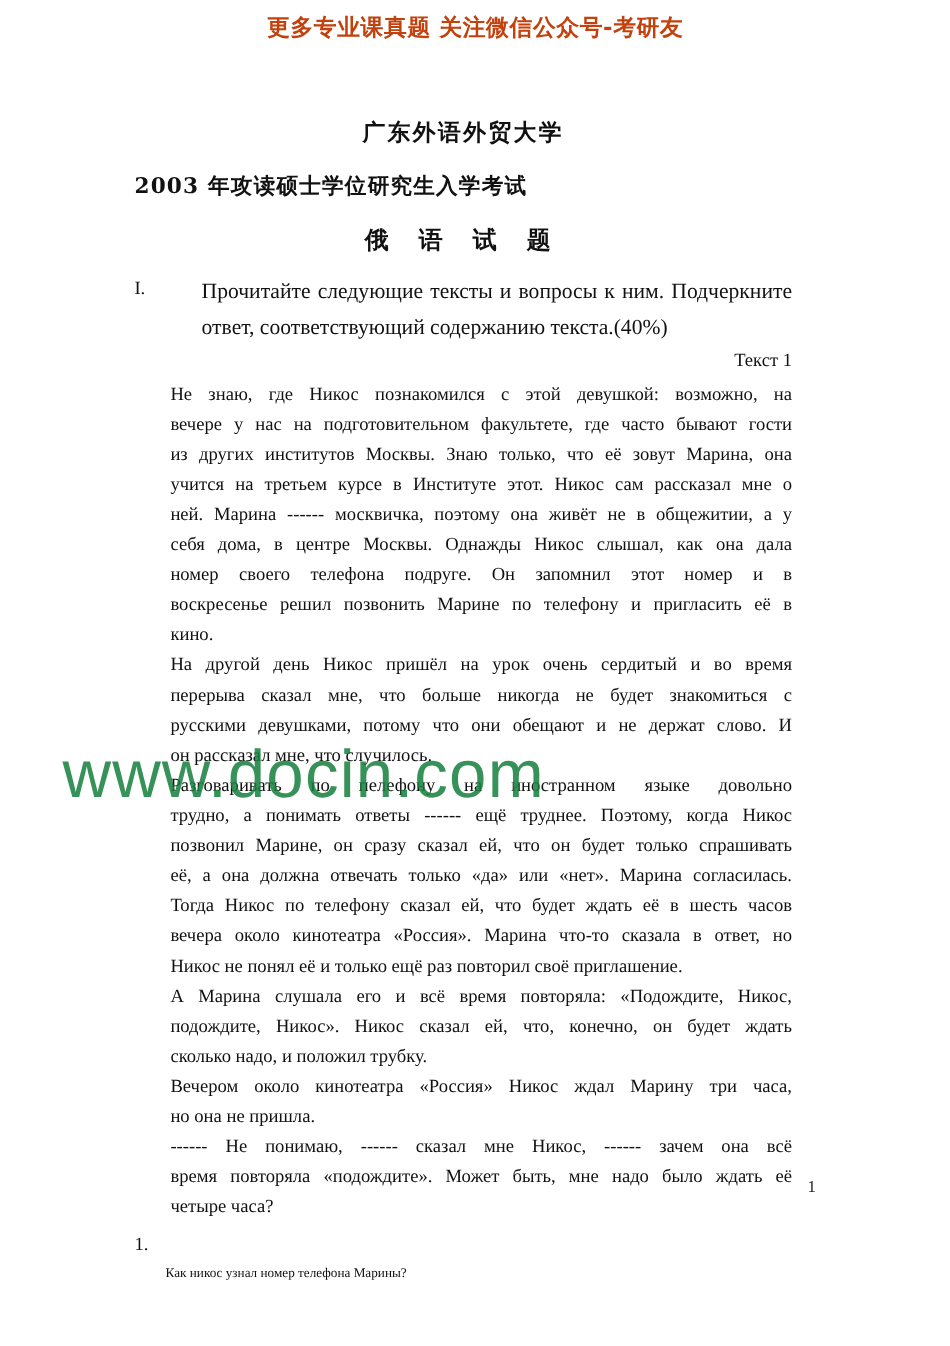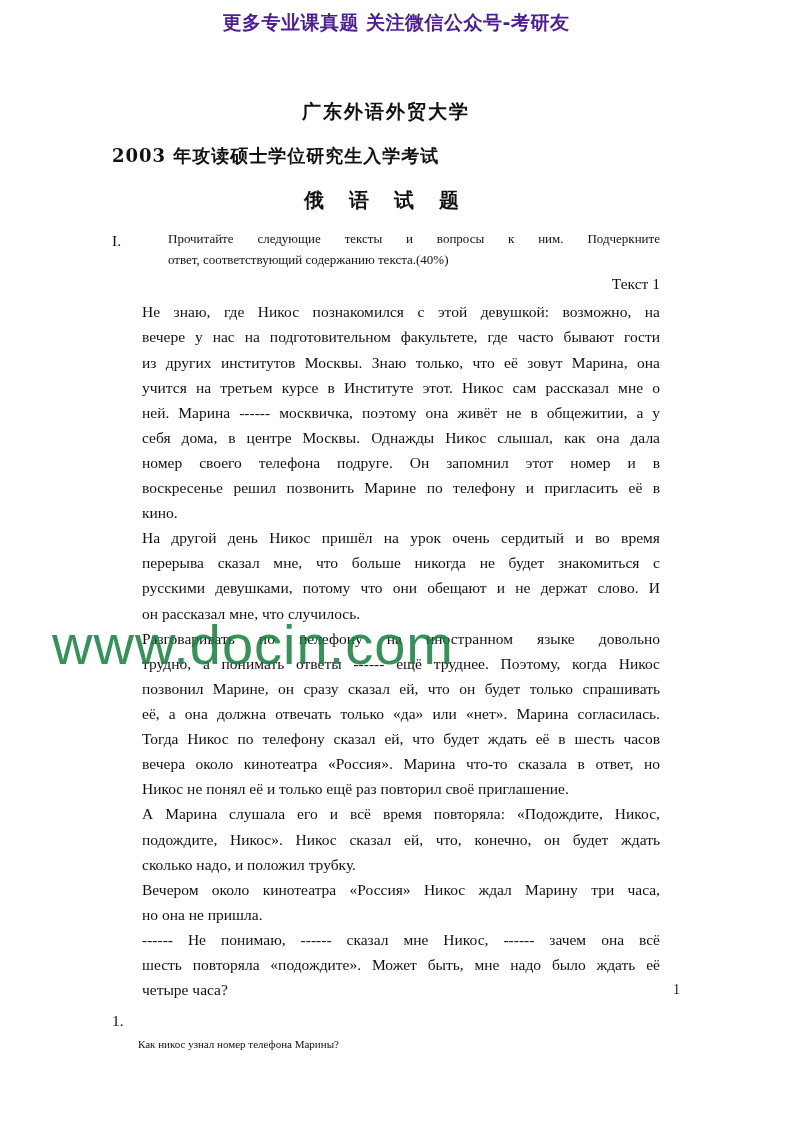--- a/index.html
+++ b/index.html
@@ -20,21 +20,21 @@
   .banner {
     position: absolute;
     top: 10px;
     left: 0;
     width: 792px;
     text-align: center;
     font-family: "DejaVu Sans", "Liberation Sans", sans-serif;
     font-weight: bold;
     font-size: 19px;
     letter-spacing: 0.5px;
-    color: #4c1d95;
+    color: #c2410c;
     white-space: nowrap;
   }
 
   
   .page {
     position: absolute;
     top: 0;
     left: 0;
     width: 792px;
     height: 1122px;
@@ -82,21 +82,21 @@
     margin-bottom: 2px;
   }
   .section-num {
     width: 56px;
     flex: 0 0 56px;
     font-size: 15.5px;
     line-height: 1.62;
   }
   .section-text {
     flex: 1 1 auto;
-    font-size: 13px;
+    font-size: 18px;
     line-height: 1.62;
     text-align: justify;
     text-justify: inter-word;
   }
   .section-text .ln {
     display: block;
   }
   .section-text .ln.j {
     text-align: justify;
     text-align-last: justify;
@@ -237,21 +237,21 @@
       <span class="ln last">сколько надо, и положил трубку.</span>
     </p>
 
     <p class="para">
       <span class="ln first">Вечером около кинотеатра «Россия» Никос ждал Марину три часа,</span>
       <span class="ln last">но она не пришла.</span>
     </p>
 
     <p class="para">
       <span class="ln first">------ Не понимаю, ------ сказал мне Никос, ------ зачем она всё</span>
-      <span class="ln">шесть повторяла «подождите». Может быть, мне надо было ждать её</span>
+      <span class="ln">время повторяла «подождите». Может быть, мне надо было ждать её</span>
       <span class="ln last">четыре часа?</span>
     </p>
 
     <div class="question-row">
       <div class="question-num">1.</div>
       <div class="question-text">Как никос узнал номер телефона Марины?</div>
     </div>
 
   </div>
 

